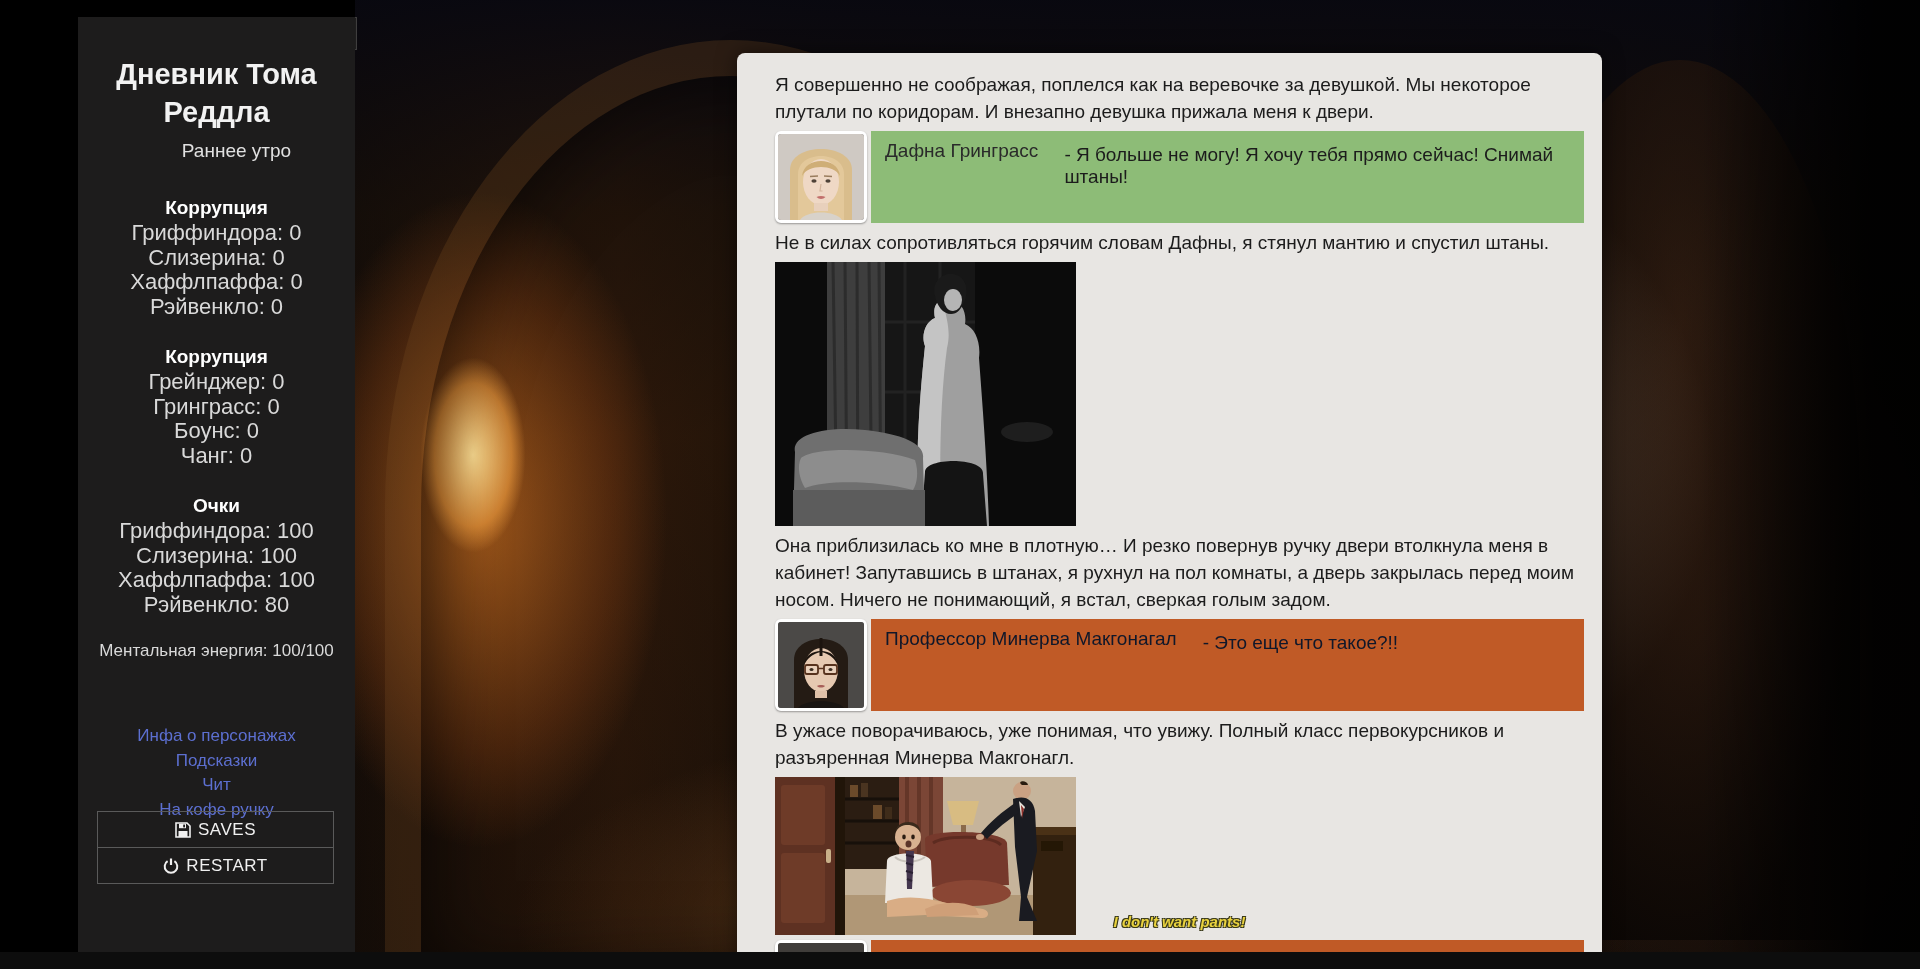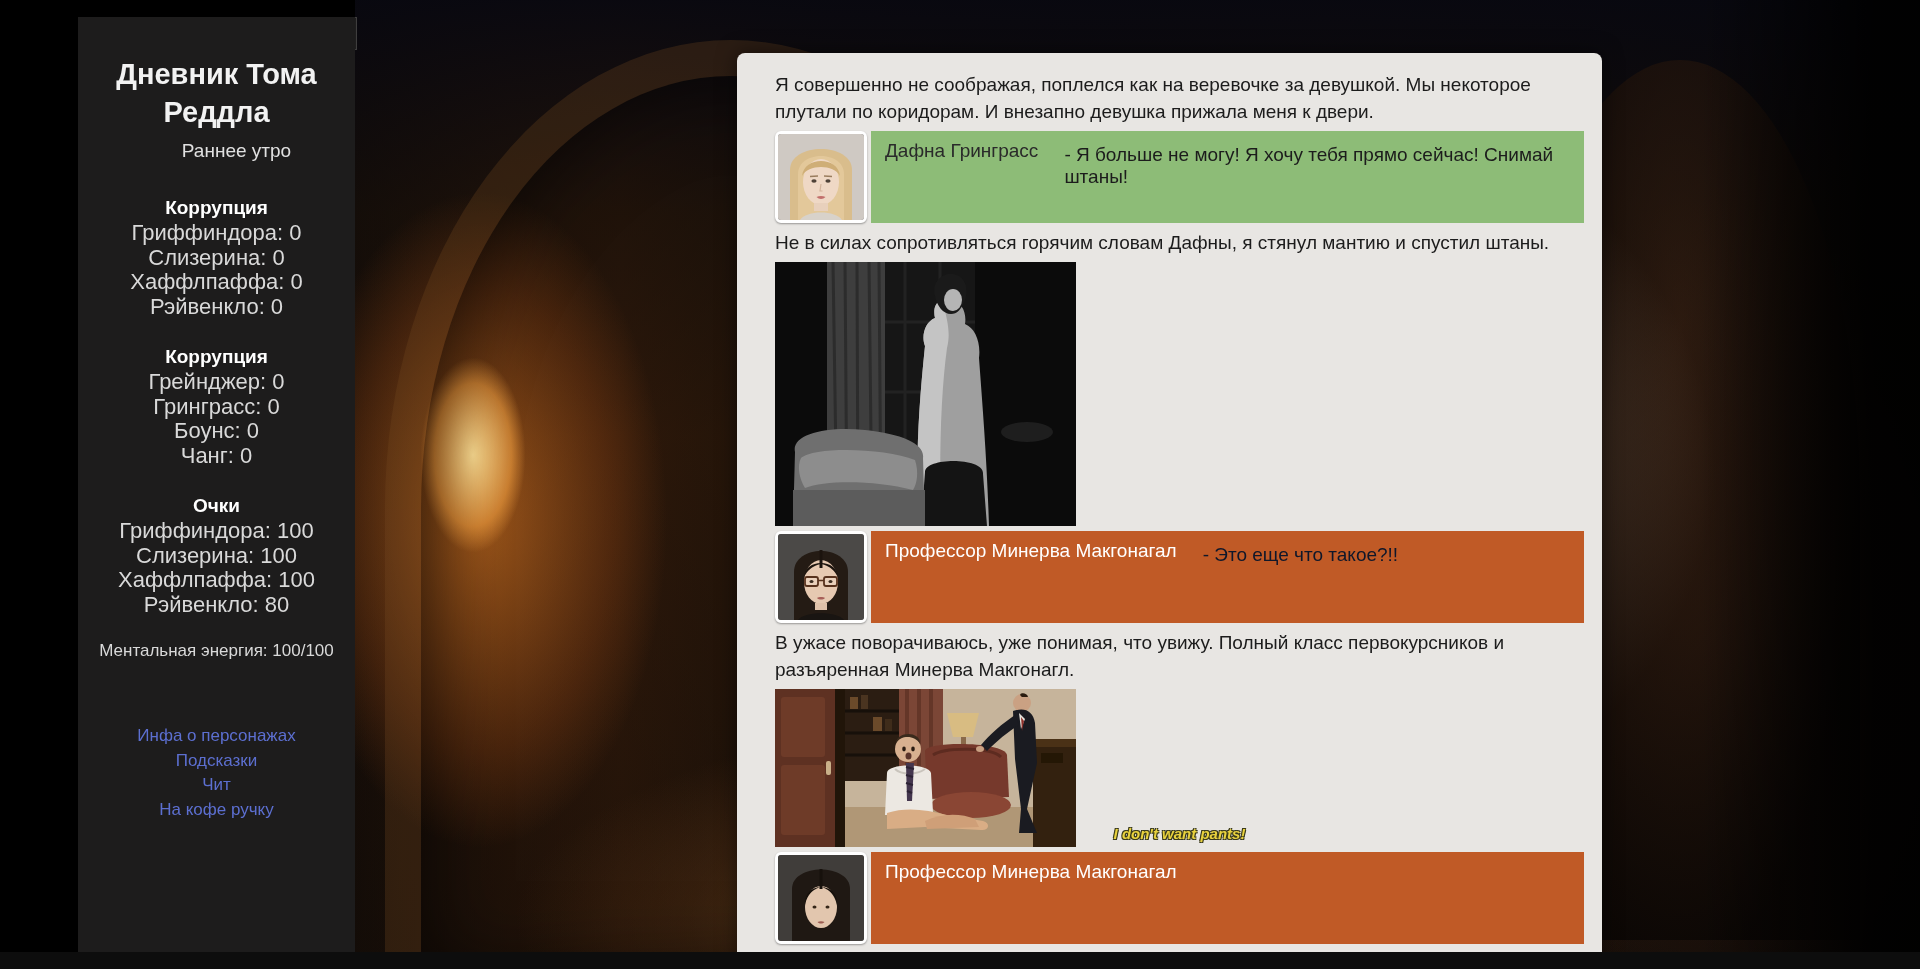--- a/index.html
+++ b/index.html
@@ -55,21 +55,21 @@
   .para{font-size:19px;line-height:27px;color:#1c1c1c;margin:6px 0;}
 
   .dialog{display:flex;align-items:stretch;margin:5px 0;}
   .avatar{flex:0 0 auto;width:86px;height:86px;border:3px solid #fff;border-radius:6px;overflow:hidden;
     box-shadow:0 1px 2px rgba(0,0,0,.35);margin-right:4px;background:#777;}
   .avatar svg{display:block;}
   .bubble{flex:1;display:flex;min-width:0;}
   .bubble.green{background:#8dbc77;}
   .bubble.orange{background:#c05a26;}
   .d-name{padding:9px 14px 7px;font-size:19px;flex:0 0 auto;}
-  .green .d-name{color:#2a2a2a;} .orange .d-name{color:#ffffff;}
+  .green .d-name{color:#2a2a2a;} .orange .d-name{color:#0f172a;}
   .sep{height:3px;background:#e9e6e0;border-top:1px solid rgba(45,45,45,.5);margin:8px 0 0;flex:0 0 auto;}
   .d-text{padding:13px 12px 12px;font-size:19px;flex:1;}
   .green .d-text{color:#1c1c1c;} .orange .d-text{color:#0f172a;}
 
   .media{margin:5px 0;position:relative;line-height:0;}
   .media svg{display:block;}
   .gif-caption{position:absolute;left:0;right:0;bottom:4px;text-align:center;
     font-size:15px;font-weight:bold;font-style:italic;color:#e9d23e;line-height:18px;
     text-shadow:-1px -1px 0 #3a3a1a,1px -1px 0 #3a3a1a,-1px 1px 0 #3a3a1a,1px 1px 0 #3a3a1a;}
 </style>
@@ -132,20 +132,42 @@
       <div class="sb-energy">Ментальная энергия: 100/100</div>
 
       <div class="sb-links">
         <a class="sb-link">Инфа о персонажах</a>
         <a class="sb-link">Подсказки</a>
         <a class="sb-link">Чит</a>
         <a class="sb-link">На кофе ручку</a>
       </div>
     </div>
 
+    <div class="sb-buttons">
+      <div class="sb-btn">
+        <span>
+          <svg width="16" height="16" viewBox="0 0 16 16">
+              <path d="M1 1 H12 L15 4 V15 H1 Z" fill="none" stroke="#f0f0f0" stroke-width="1.6"></path>
+              <rect x="4" y="1.8" width="7" height="4.4" fill="#f0f0f0"></rect>
+              <rect x="8.2" y="2.6" width="1.8" height="2.8" fill="#1d1c1c"></rect>
+              <rect x="3.5" y="9" width="9" height="6" fill="#f0f0f0"></rect>
+            </svg>
+        </span>
+        <span>SAVES</span>
+      </div>
+      <div class="sb-btn">
+        <span>
+          <svg width="16" height="16" viewBox="0 0 16 16">
+              <path d="M4.6 3.2 A6.3 6.3 0 1 0 11.4 3.2" fill="none" stroke="#f0f0f0" stroke-width="2"></path>
+              <line x1="8" y1="0.5" x2="8" y2="7" stroke="#f0f0f0" stroke-width="2.2"></line>
+            </svg>
+        </span>
+        <span>RESTART</span>
+      </div>
+    </div>
   </div>
 
   <div class="panel">
 
     <div class="para">Я совершенно не соображая, поплелся как на веревочке за девушкой. Мы некоторое плутали по коридорам. И внезапно девушка прижала меня к двери.</div>
 
     <div class="dialog">
       <div class="avatar">
         <svg width="86" height="86" viewBox="0 0 86 86">
           <rect width="86" height="86" fill="#cfc9c3"></rect>
@@ -184,20 +206,21 @@
         <path d="M168 40 C172 58 176 70 172 86 C166 130 164 190 166 264 L146 264 C140 220 142 160 150 84 C146 74 150 60 160 56 C158 48 160 38 168 40 Z" fill="#c4c4c4"></path>
         <path d="M160 34 C156 20 168 10 178 12 C190 14 194 26 190 38 C186 48 182 52 176 52 C168 52 162 44 160 34 Z" fill="#1a1a1a"></path>
         <ellipse cx="178" cy="38" rx="9" ry="11" fill="#b5b5b5"></ellipse>
         <path d="M150 210 C150 195 210 195 208 212 L212 264 L146 264 Z" fill="#141414"></path>
         <path d="M20 190 C16 172 52 164 90 168 C128 172 150 182 148 196 L150 264 L18 264 Z" fill="#6f6f6f"></path>
         <path d="M26 196 C40 184 110 186 140 198 C144 210 142 222 138 228 C100 218 50 218 30 226 C24 216 22 204 26 196 Z" fill="#8d8d8d"></path>
         <rect x="18" y="228" width="132" height="36" fill="#5c5c5c"></rect>
       </svg>
     </div>
 
+    <div class="para">Она приблизилась ко мне в плотную… И резко повернув ручку двери втолкнула меня в кабинет! Запутавшись в штанах, я рухнул на пол комнаты, а дверь закрылась перед моим носом. Ничего не понимающий, я встал, сверкая голым задом.</div>
 
     <div class="dialog">
       <div class="avatar">
         <svg width="86" height="86" viewBox="0 0 86 86">
           <rect width="86" height="86" fill="#4b4947"></rect>
           <path d="M16 86 L16 38 C16 10 70 10 70 38 L70 86 Z" fill="#241b14"></path>
           <ellipse cx="43" cy="48" rx="17" ry="22" fill="#e6c9b1"></ellipse>
           <path d="M26 44 C26 24 60 24 60 44 C56 32 43 30 43 30 C43 30 30 32 26 44 Z" fill="#1c140e"></path>
           <path d="M43 16 L43 34" stroke="#1c140e" stroke-width="3"></path>
           <rect x="27" y="43" width="13" height="9" rx="2" fill="rgba(255,250,245,0.15)" stroke="#57321d" stroke-width="1.8"></rect>

